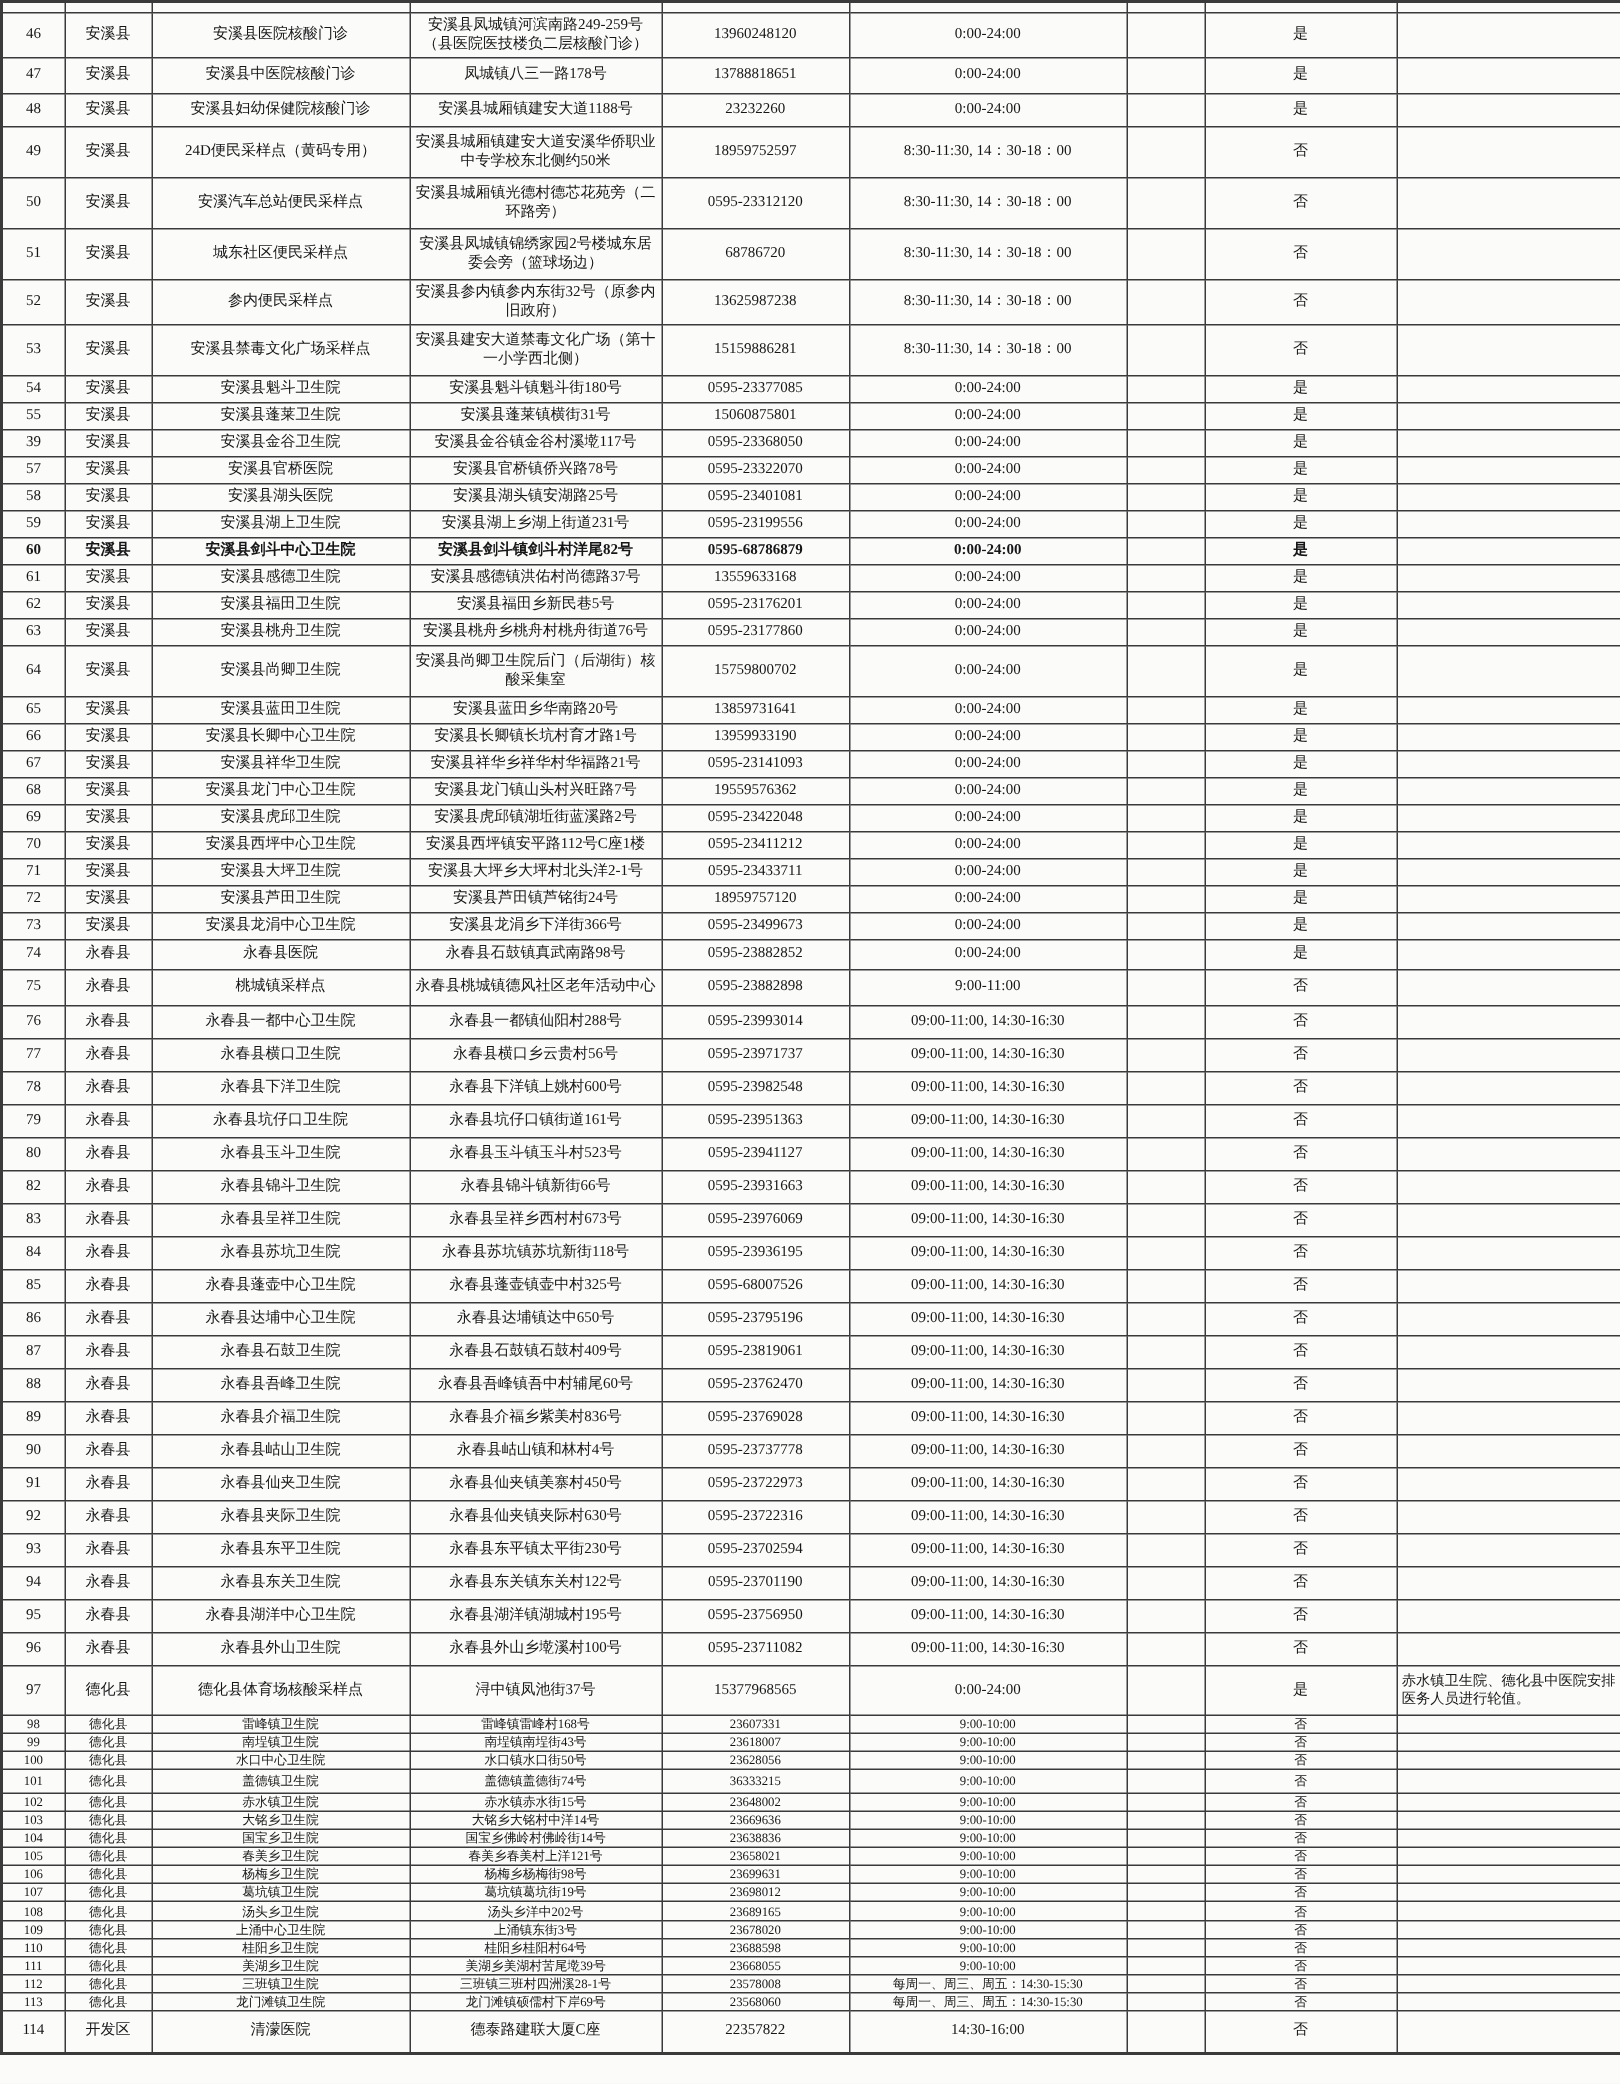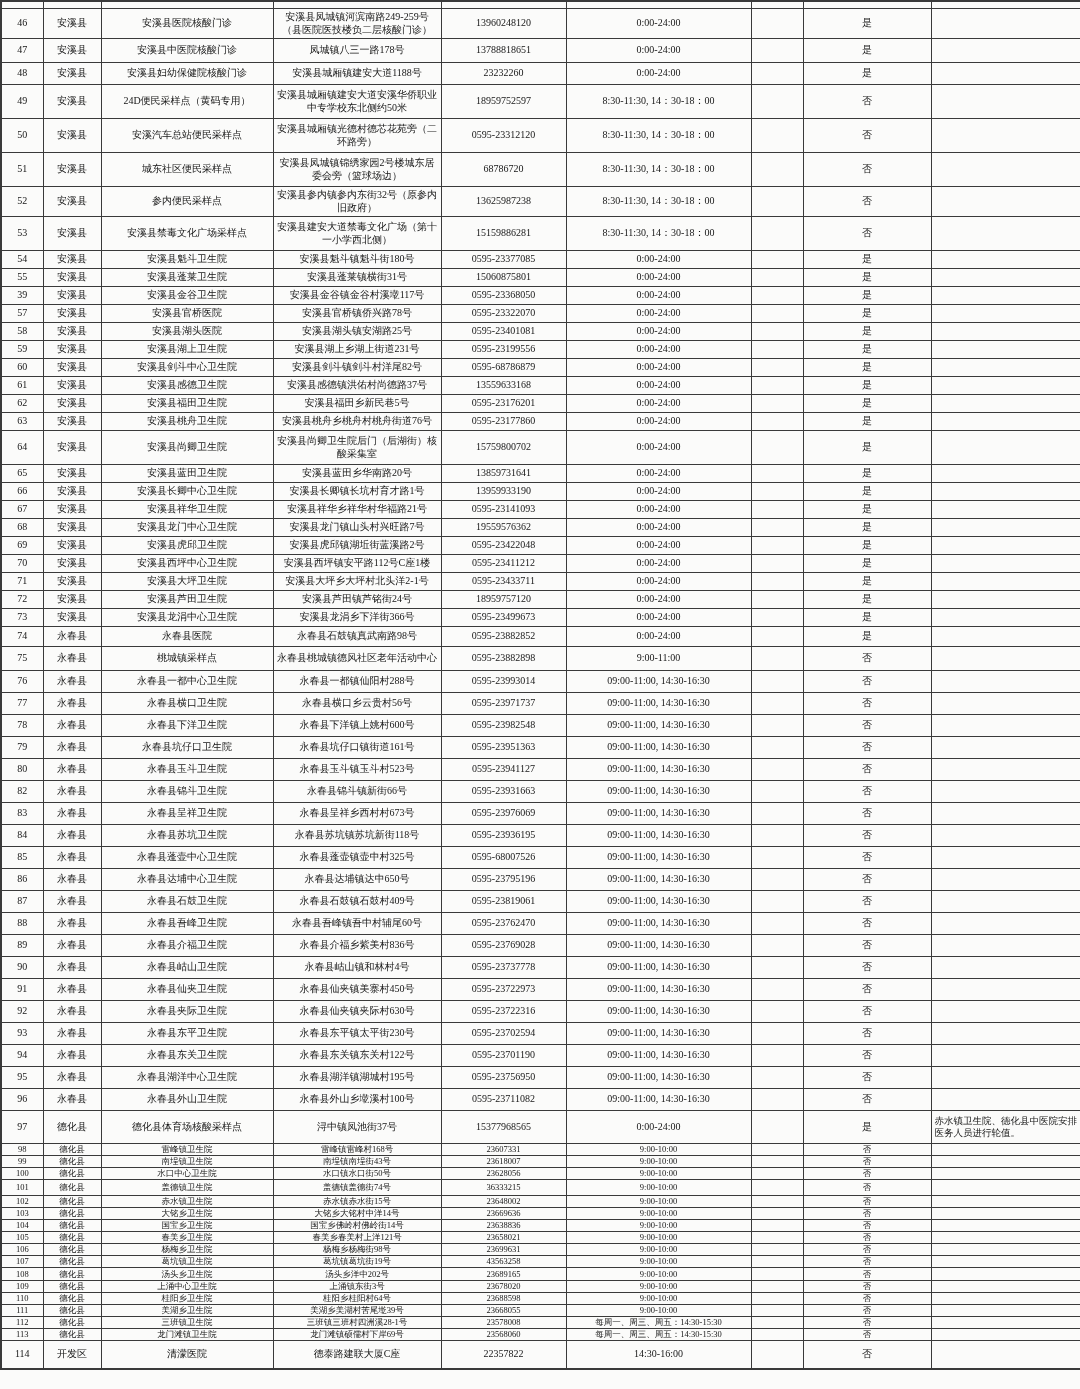--- a/index.html
+++ b/index.html
@@ -195,21 +195,21 @@
           <td>59</td>
           <td>安溪县</td>
           <td>安溪县湖上卫生院</td>
           <td>安溪县湖上乡湖上街道231号</td>
           <td>0595-23199556</td>
           <td>0:00-24:00</td>
           <td></td>
           <td>是</td>
           <td class="cell-remark"></td>
         </tr>
-        <tr style="height: 18px;">
+        <tr style="height: 18px; font-weight: bold;">
           <td>60</td>
           <td>安溪县</td>
           <td>安溪县剑斗中心卫生院</td>
           <td>安溪县剑斗镇剑斗村洋尾82号</td>
           <td>0595-68786879</td>
           <td>0:00-24:00</td>
           <td></td>
           <td>是</td>
           <td class="cell-remark"></td>
         </tr>
@@ -706,21 +706,21 @@
           <td>9:00-10:00</td>
           <td></td>
           <td>否</td>
           <td class="cell-remark"></td>
         </tr>
         <tr class="compact" style="height: 12px;">
           <td>107</td>
           <td>德化县</td>
           <td>葛坑镇卫生院</td>
           <td>葛坑镇葛坑街19号</td>
-          <td>43563258</td>
+          <td>23698012</td>
           <td>9:00-10:00</td>
           <td></td>
           <td>否</td>
           <td class="cell-remark"></td>
         </tr>
         <tr class="compact" style="height: 13px;">
           <td>108</td>
           <td>德化县</td>
           <td>汤头乡卫生院</td>
           <td>汤头乡洋中202号</td>

